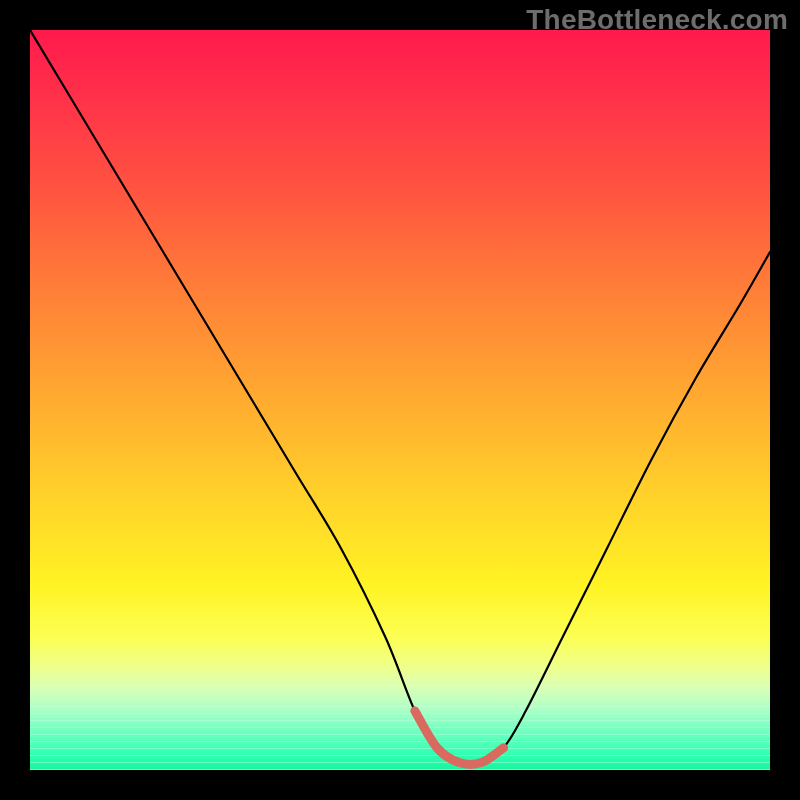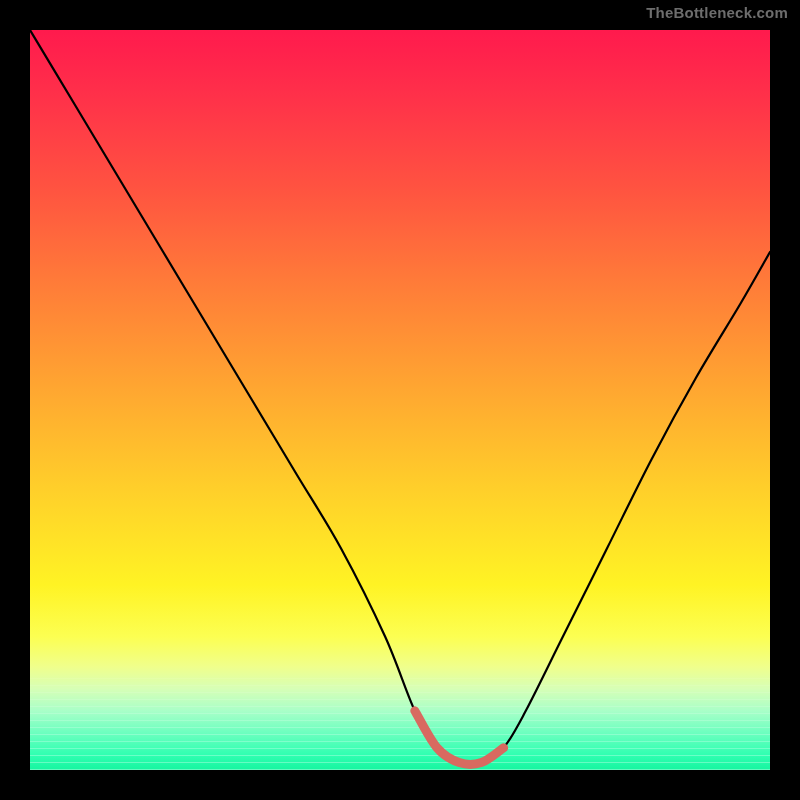--- a/index.html
+++ b/index.html
@@ -15,21 +15,21 @@
     position: relative;
     width: 800px;
     height: 800px;
     background: #000;
   }
   .attribution {
     position: absolute;
     top: 4px;
     right: 12px;
     color: #6d6d6d;
-    font-size: 15px;
+    font-size: 28px;
     font-weight: 600;
     letter-spacing: 0.2px;
     user-select: none;
   }
   .plot {
     position: absolute;
     left: 30px;
     top: 30px;
     width: 740px;
     height: 740px;

